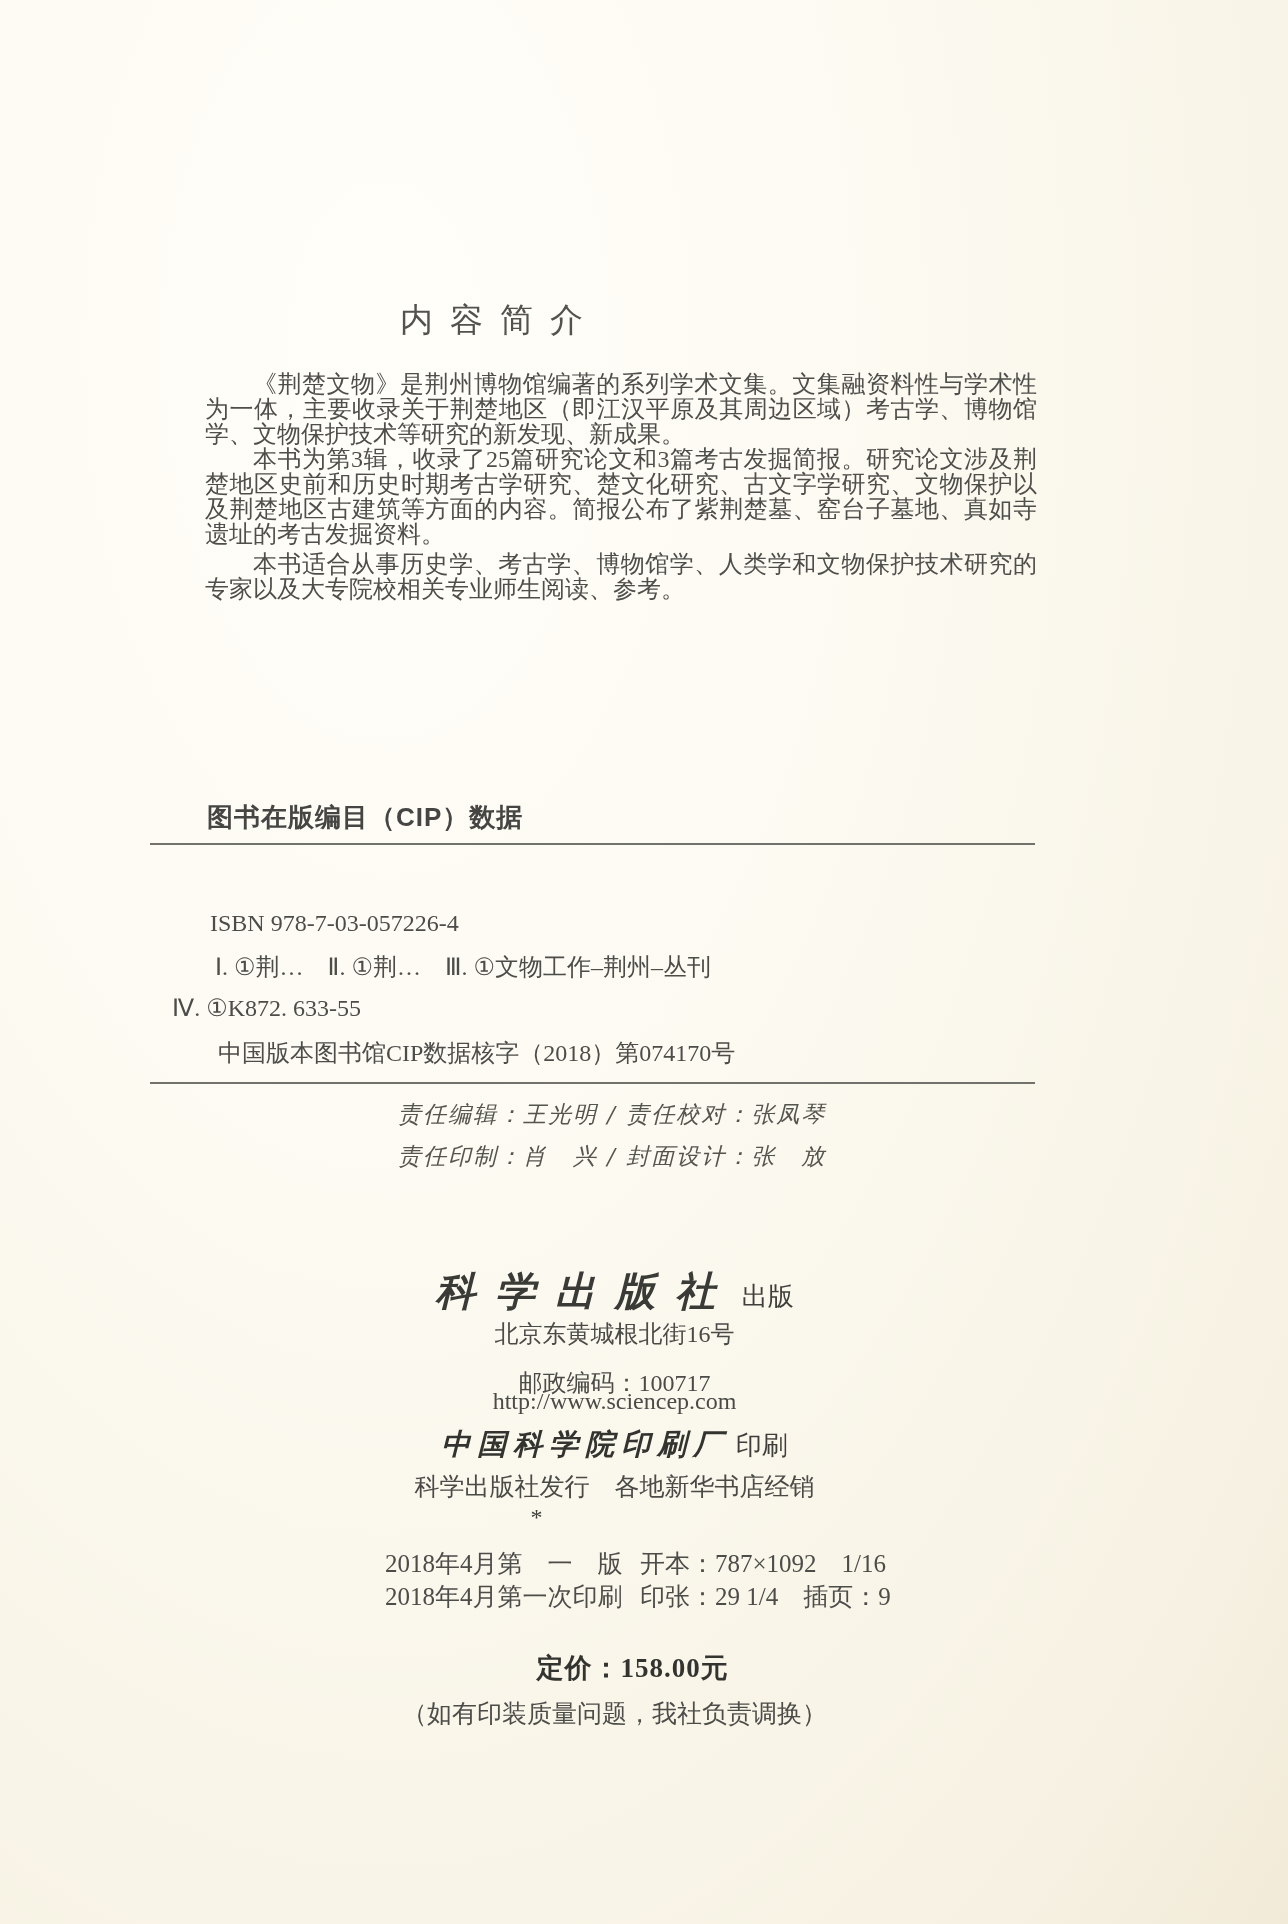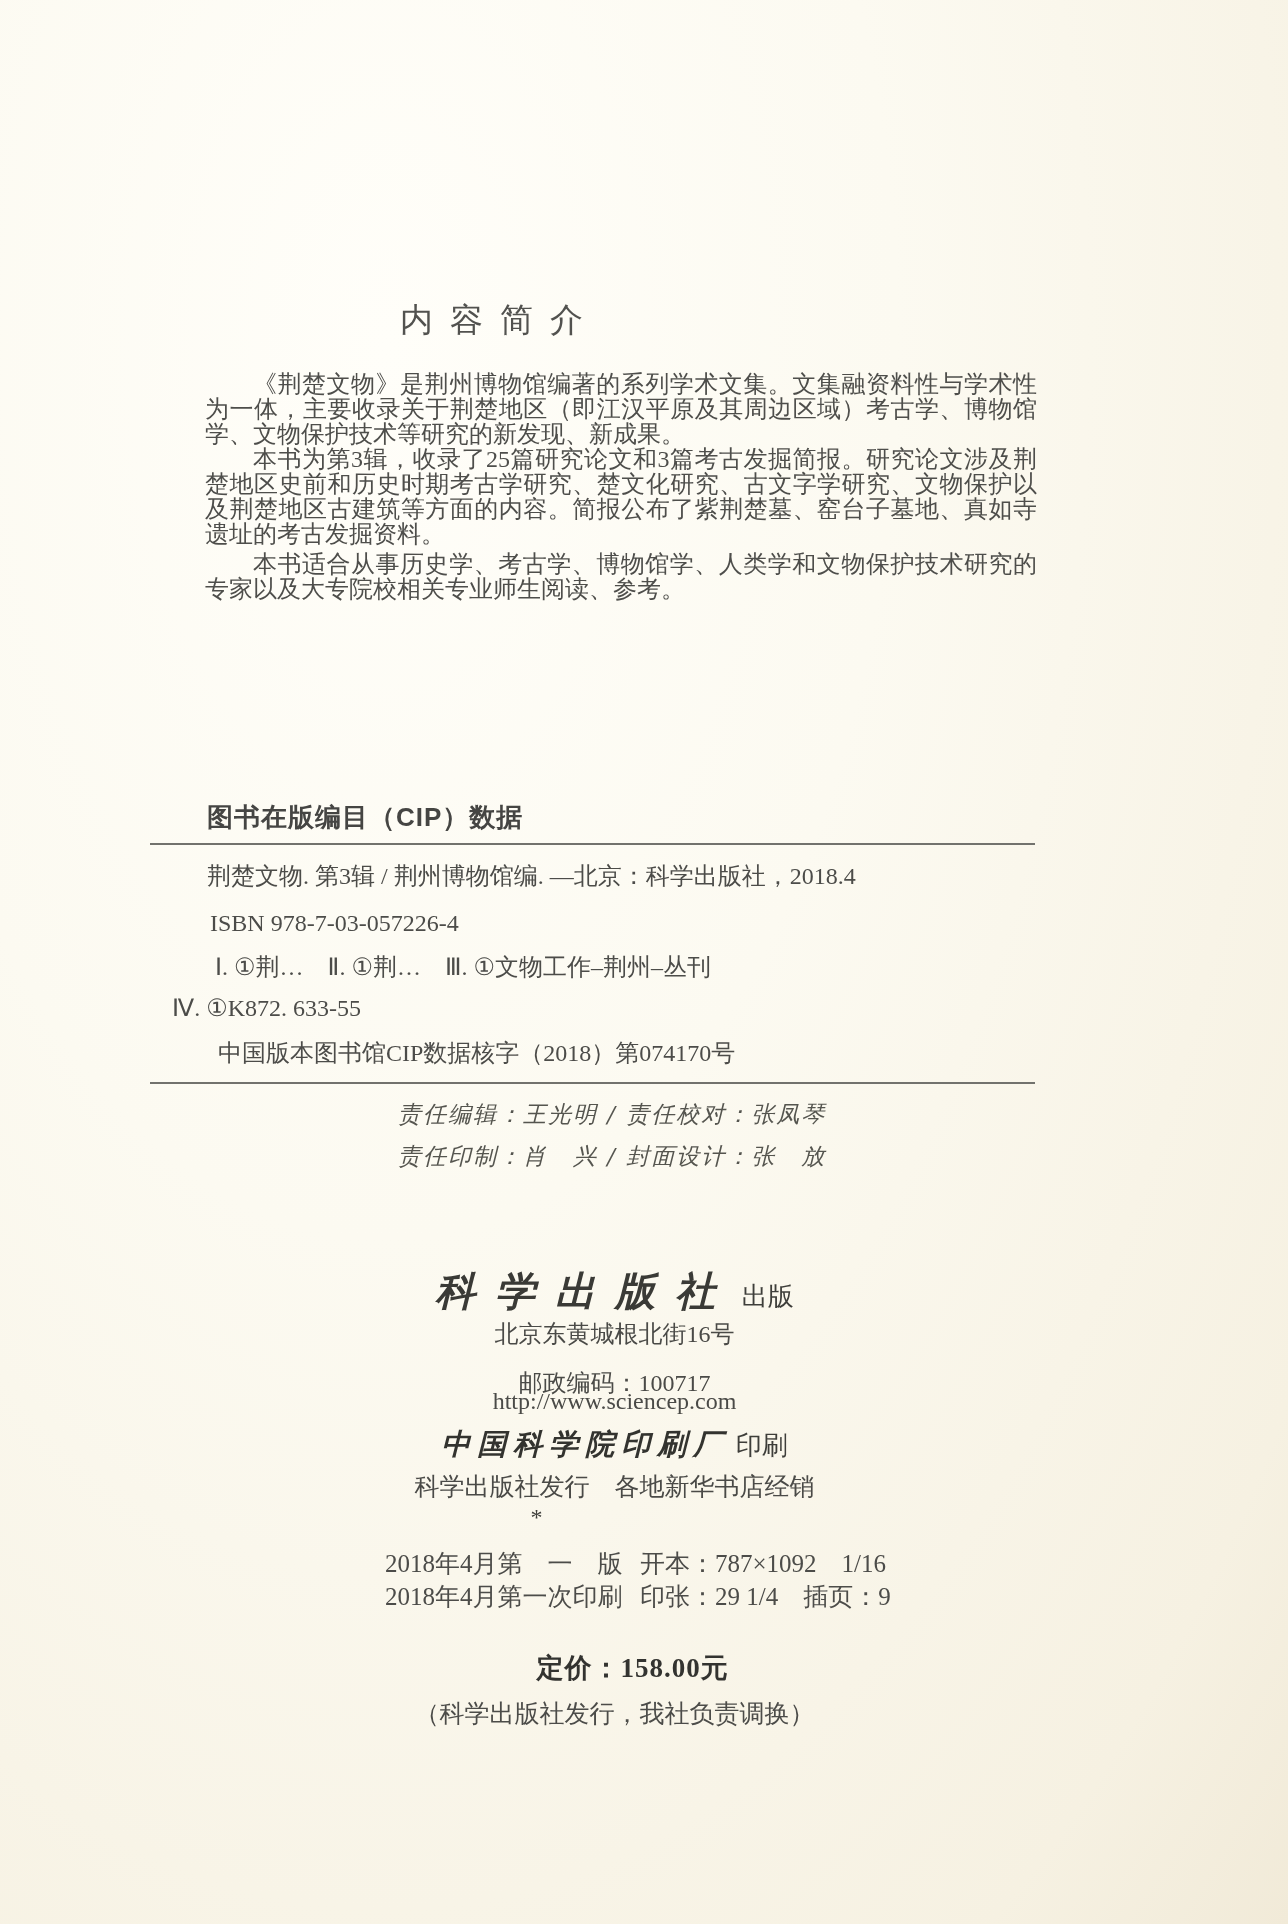--- a/index.html
+++ b/index.html
@@ -88,21 +88,20 @@
     <div class="title">内容简介</div>
 
     <div class="intro">
       <p>《荆楚文物》是荆州博物馆编著的系列学术文集。文集融资料性与学术性为一体，主要收录关于荆楚地区（即江汉平原及其周边区域）考古学、博物馆学、文物保护技术等研究的新发现、新成果。</p>
       <p>本书为第3辑，收录了25篇研究论文和3篇考古发掘简报。研究论文涉及荆楚地区史前和历史时期考古学研究、楚文化研究、古文字学研究、文物保护以及荆楚地区古建筑等方面的内容。简报公布了紫荆楚墓、窑台子墓地、真如寺遗址的考古发掘资料。</p>
       <p class="sp">本书适合从事历史学、考古学、博物馆学、人类学和文物保护技术研究的专家以及大专院校相关专业师生阅读、参考。</p>
     </div>
 
     <div class="cip-header">图书在版编目（CIP）数据</div>
     <div class="rule rule-1"></div>
-    <div class="cip-line cip-record">荆楚文物. 第3辑 / 荆州博物馆编. —北京：科学出版社，2018.4</div>
     <div class="cip-line cip-isbn">ISBN 978-7-03-057226-4</div>
     <div class="cip-line cip-class">Ⅰ. ①荆…　Ⅱ. ①荆…　Ⅲ. ①文物工作–荆州–丛刊</div>
     <div class="cip-line cip-classnum">Ⅳ. ①K872. 633-55</div>
     <div class="cip-line cip-registry">中国版本图书馆CIP数据核字（2018）第074170号</div>
     <div class="rule rule-2"></div>
 
     <div class="credit credit-1">责任编辑：王光明 / 责任校对：张凤琴</div>
     <div class="credit credit-2">责任印制：肖　兴 / 封面设计：张　放</div>
 
     <div class="pub-line pub-brand"><span class="brand-script">科学出版社</span><span> 出版</span></div>
@@ -111,16 +110,16 @@
     <div class="pub-line pub-url">http://www.sciencep.com</div>
     <div class="pub-line pub-printer"><span class="printer-script">中国科学院印刷厂</span><span> 印刷</span></div>
     <div class="pub-line pub-dist">科学出版社发行　各地新华书店经销</div>
     <div class="pub-line pub-star">*</div>
 
     <div class="ed ed-r1l">2018年4月第　一　版</div>
     <div class="ed ed-r1r">开本：787×1092　1/16</div>
     <div class="ed ed-r2l">2018年4月第一次印刷</div>
     <div class="ed ed-r2r">印张：29 1/4　插页：9</div>
     <div class="ed ed-price">定价：158.00元</div>
-    <div class="ed ed-note">（科学出版社发行，我社负责调换）</div>
+    <div class="ed ed-note">（如有印装质量问题，我社负责调换）</div>
 
   </div>
 </div>
 
 </body></html>

